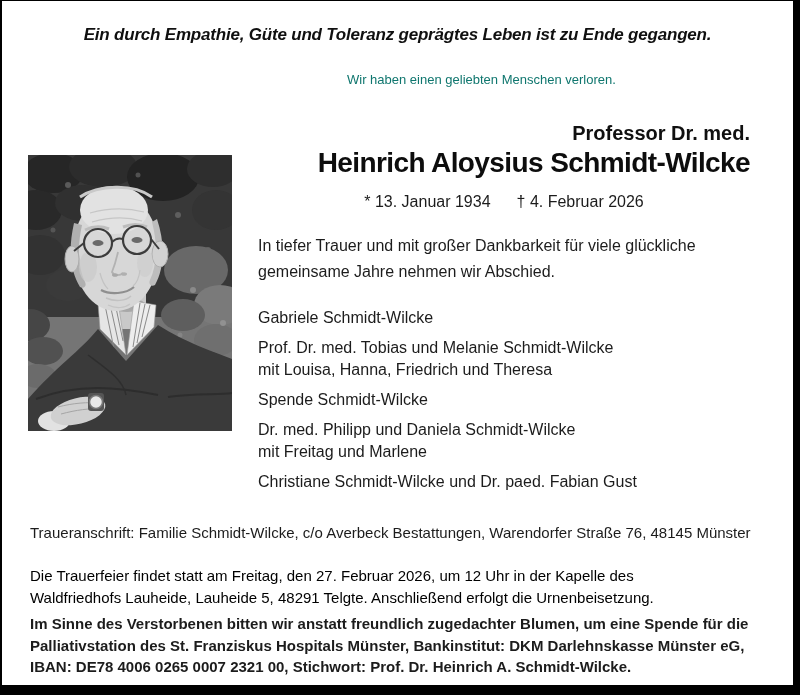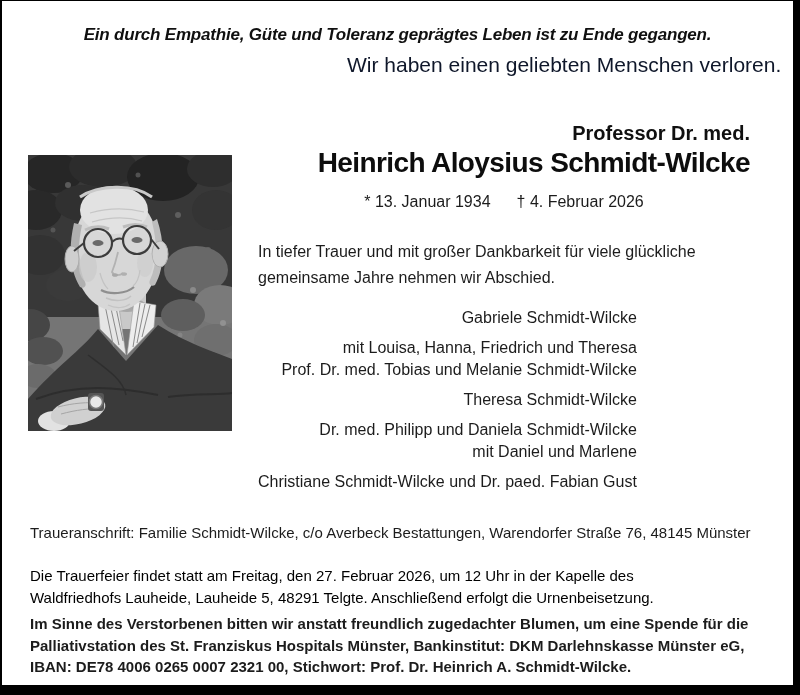--- a/index.html
+++ b/index.html
@@ -3,38 +3,38 @@
 <meta charset="utf-8">
 <style>
   html,body{margin:0;padding:0;}
   .page{position:relative;width:800px;height:695px;background:#000;
         font-family:"Liberation Sans","DejaVu Sans",sans-serif;overflow:hidden;}
   .card{position:absolute;left:2px;top:1px;width:791px;height:684px;background:#fff;}
 
   .motto{position:absolute;top:22px;left:0;width:100%;text-align:center;
          font-style:italic;font-weight:bold;font-size:17px;line-height:24px;
          color:#101010;letter-spacing:-0.2px;white-space:nowrap;}
-  .intro{position:absolute;top:52px;left:345px;font-size:21px;line-height:24px;
-         color:#0f172a;white-space:nowrap;}
+  .intro{position:absolute;top:67px;left:345px;font-size:13px;line-height:24px;
+         color:#0f766e;white-space:nowrap;}
 
   .photo{position:absolute;left:26px;top:154px;width:204px;height:276px;overflow:hidden;}
   .photo svg{display:block;}
 
   .col{position:absolute;left:256px;top:120px;width:492px;height:420px;}
   .prof{position:absolute;top:0;left:0;width:100%;text-align:right;font-weight:bold;
         font-size:20px;line-height:24px;color:#101010;white-space:nowrap;}
   .name{position:absolute;top:23px;left:0;width:100%;text-align:right;font-weight:bold;
         font-size:28px;line-height:38px;letter-spacing:-0.6px;color:#0d0d0d;white-space:nowrap;}
   .dates{position:absolute;top:70px;left:0;width:100%;display:flex;justify-content:center;
          gap:26px;font-size:16px;line-height:22px;color:#1c1c1c;white-space:nowrap;}
-  .condolence{position:absolute;top:118px;left:0;font-size:16px;line-height:25.5px;
+  .condolence{position:absolute;top:112px;left:0;font-size:16px;line-height:25.5px;
          color:#1c1c1c;white-space:nowrap;}
   .mourners{position:absolute;top:186px;left:0;font-size:16px;line-height:22px;
          color:#1c1c1c;}
-  .mourner{margin-bottom:8px;white-space:nowrap;text-align:right;}
+  .mourner{margin-bottom:8px;white-space:nowrap;}
 
   .addr{position:absolute;left:28px;top:521px;font-size:15px;line-height:21px;
         color:#1c1c1c;white-space:nowrap;}
   .service{position:absolute;left:28px;top:564px;font-size:15px;line-height:21.5px;
         color:#000000;white-space:nowrap;}
   .donation{position:absolute;left:28px;top:612px;font-size:15px;line-height:21.5px;
         color:#1c1c1c;white-space:nowrap;font-weight:bold;}
 </style>
 </head>
 <body>
@@ -153,29 +153,29 @@
       </div>
       <div class="condolence">
         <div>In tiefer Trauer und mit großer Dankbarkeit für viele glückliche</div>
         <div>gemeinsame Jahre nehmen wir Abschied.</div>
       </div>
       <div class="mourners">
         <div class="mourner">
           <div>Gabriele Schmidt-Wilcke</div>
         </div>
         <div class="mourner">
+          <div>Prof. Dr. med. Tobias und Melanie Schmidt-Wilcke</div>
           <div>mit Louisa, Hanna, Friedrich und Theresa</div>
-          <div>Prof. Dr. med. Tobias und Melanie Schmidt-Wilcke</div>
         </div>
         <div class="mourner">
-          <div>Theresa Schmidt-Wilcke</div>
+          <div>Spende Schmidt-Wilcke</div>
         </div>
         <div class="mourner">
           <div>Dr. med. Philipp und Daniela Schmidt-Wilcke</div>
-          <div>mit Daniel und Marlene</div>
+          <div>mit Freitag und Marlene</div>
         </div>
         <div class="mourner">
           <div>Christiane Schmidt-Wilcke und Dr. paed. Fabian Gust</div>
         </div>
       </div>
     </div>
 
     <div class="addr">Traueranschrift: Familie Schmidt-Wilcke, c/o Averbeck Bestattungen, Warendorfer Straße 76, 48145 Münster</div>
 
     <div class="service">

